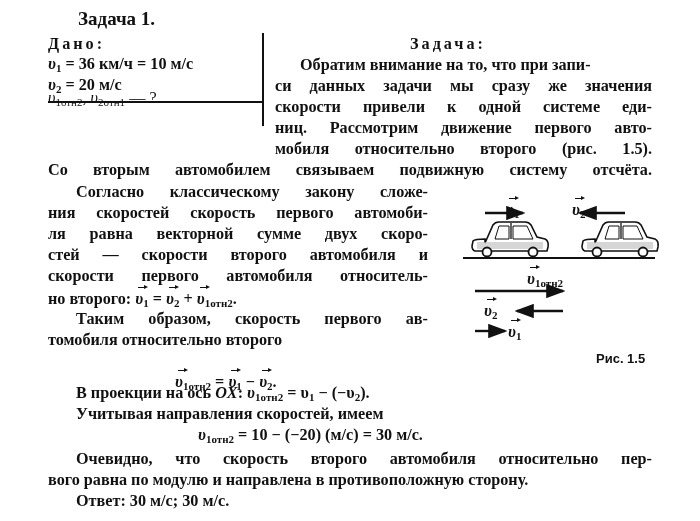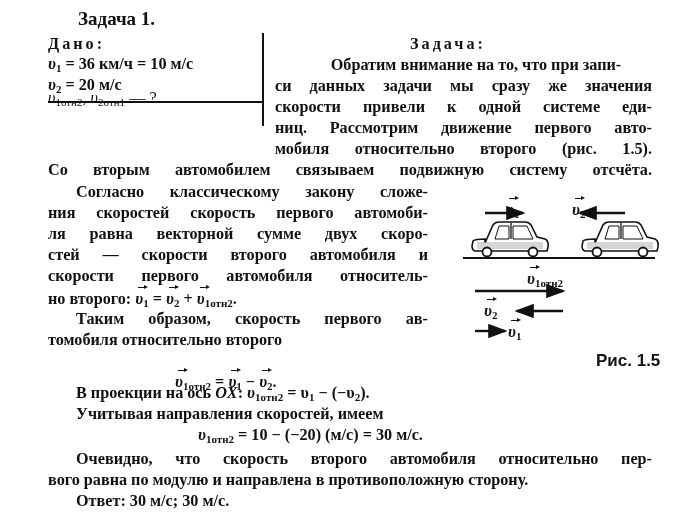--- a/index.html
+++ b/index.html
@@ -3,37 +3,37 @@
 <meta charset="utf-8">
 <style>
   html, body { margin: 0; padding: 0; background: #ffffff; }
   body {
     width: 700px; height: 521px; position: relative; overflow: hidden;
     font-family: "DejaVu Serif", "Liberation Serif", serif;
     color: #111111;
   }
   .abs { position: absolute; white-space: nowrap; }
   .t { font-size: 16.2px; line-height: 21px; font-family: "Liberation Serif", "DejaVu Serif", serif; }
-  .b { font-weight: bold; text-align: center; }
+  .b { font-weight: bold; }
   .title { left: 78px; top: 8px; font-size: 19px; font-weight: bold; font-family: "Liberation Serif", serif; }
   .spaced { letter-spacing: 3px; }
   .vline { position: absolute; left: 262px; top: 33px; width: 2px; height: 93px; background: #111; }
   .hline { position: absolute; left: 48px; top: 101px; width: 215px; height: 2px; background: #111; }
   .math { font-style: italic; }
   sub { font-size: 11px; vertical-align: -3px; line-height: 0; font-style: normal; }
   .vec { position: relative; display: inline-block; font-style: italic; }
   .vec::before {
     content: ""; position: absolute; left: 3px; top: -2px; width: 7px; height: 1px; background: #111;
   }
   .vec::after {
     content: ""; position: absolute; left: 9px; top: -4px;
     border-left: 4px solid #111; border-top: 2.5px solid transparent; border-bottom: 2.5px solid transparent;
   }
   .just { text-align: justify; text-align-last: justify; }
-  .caption { font-family: "Liberation Sans", "DejaVu Sans", sans-serif; font-size: 17px; font-weight: bold; }
+  .caption { font-family: "Liberation Sans", "DejaVu Sans", sans-serif; font-size: 13px; font-weight: bold; }
   svg { position: absolute; }
 </style>
 </head>
 <body>
 
 <div class="abs title">Задача 1.</div>
 
 <div class="abs t b spaced" style="left:48px; top:34px;">Дано:</div>
 <div class="abs t b" style="left:48px; top:54px;">
   <span class="math">υ</span><sub>1</sub><span> = 36 км/ч = 10 м/с</span>

